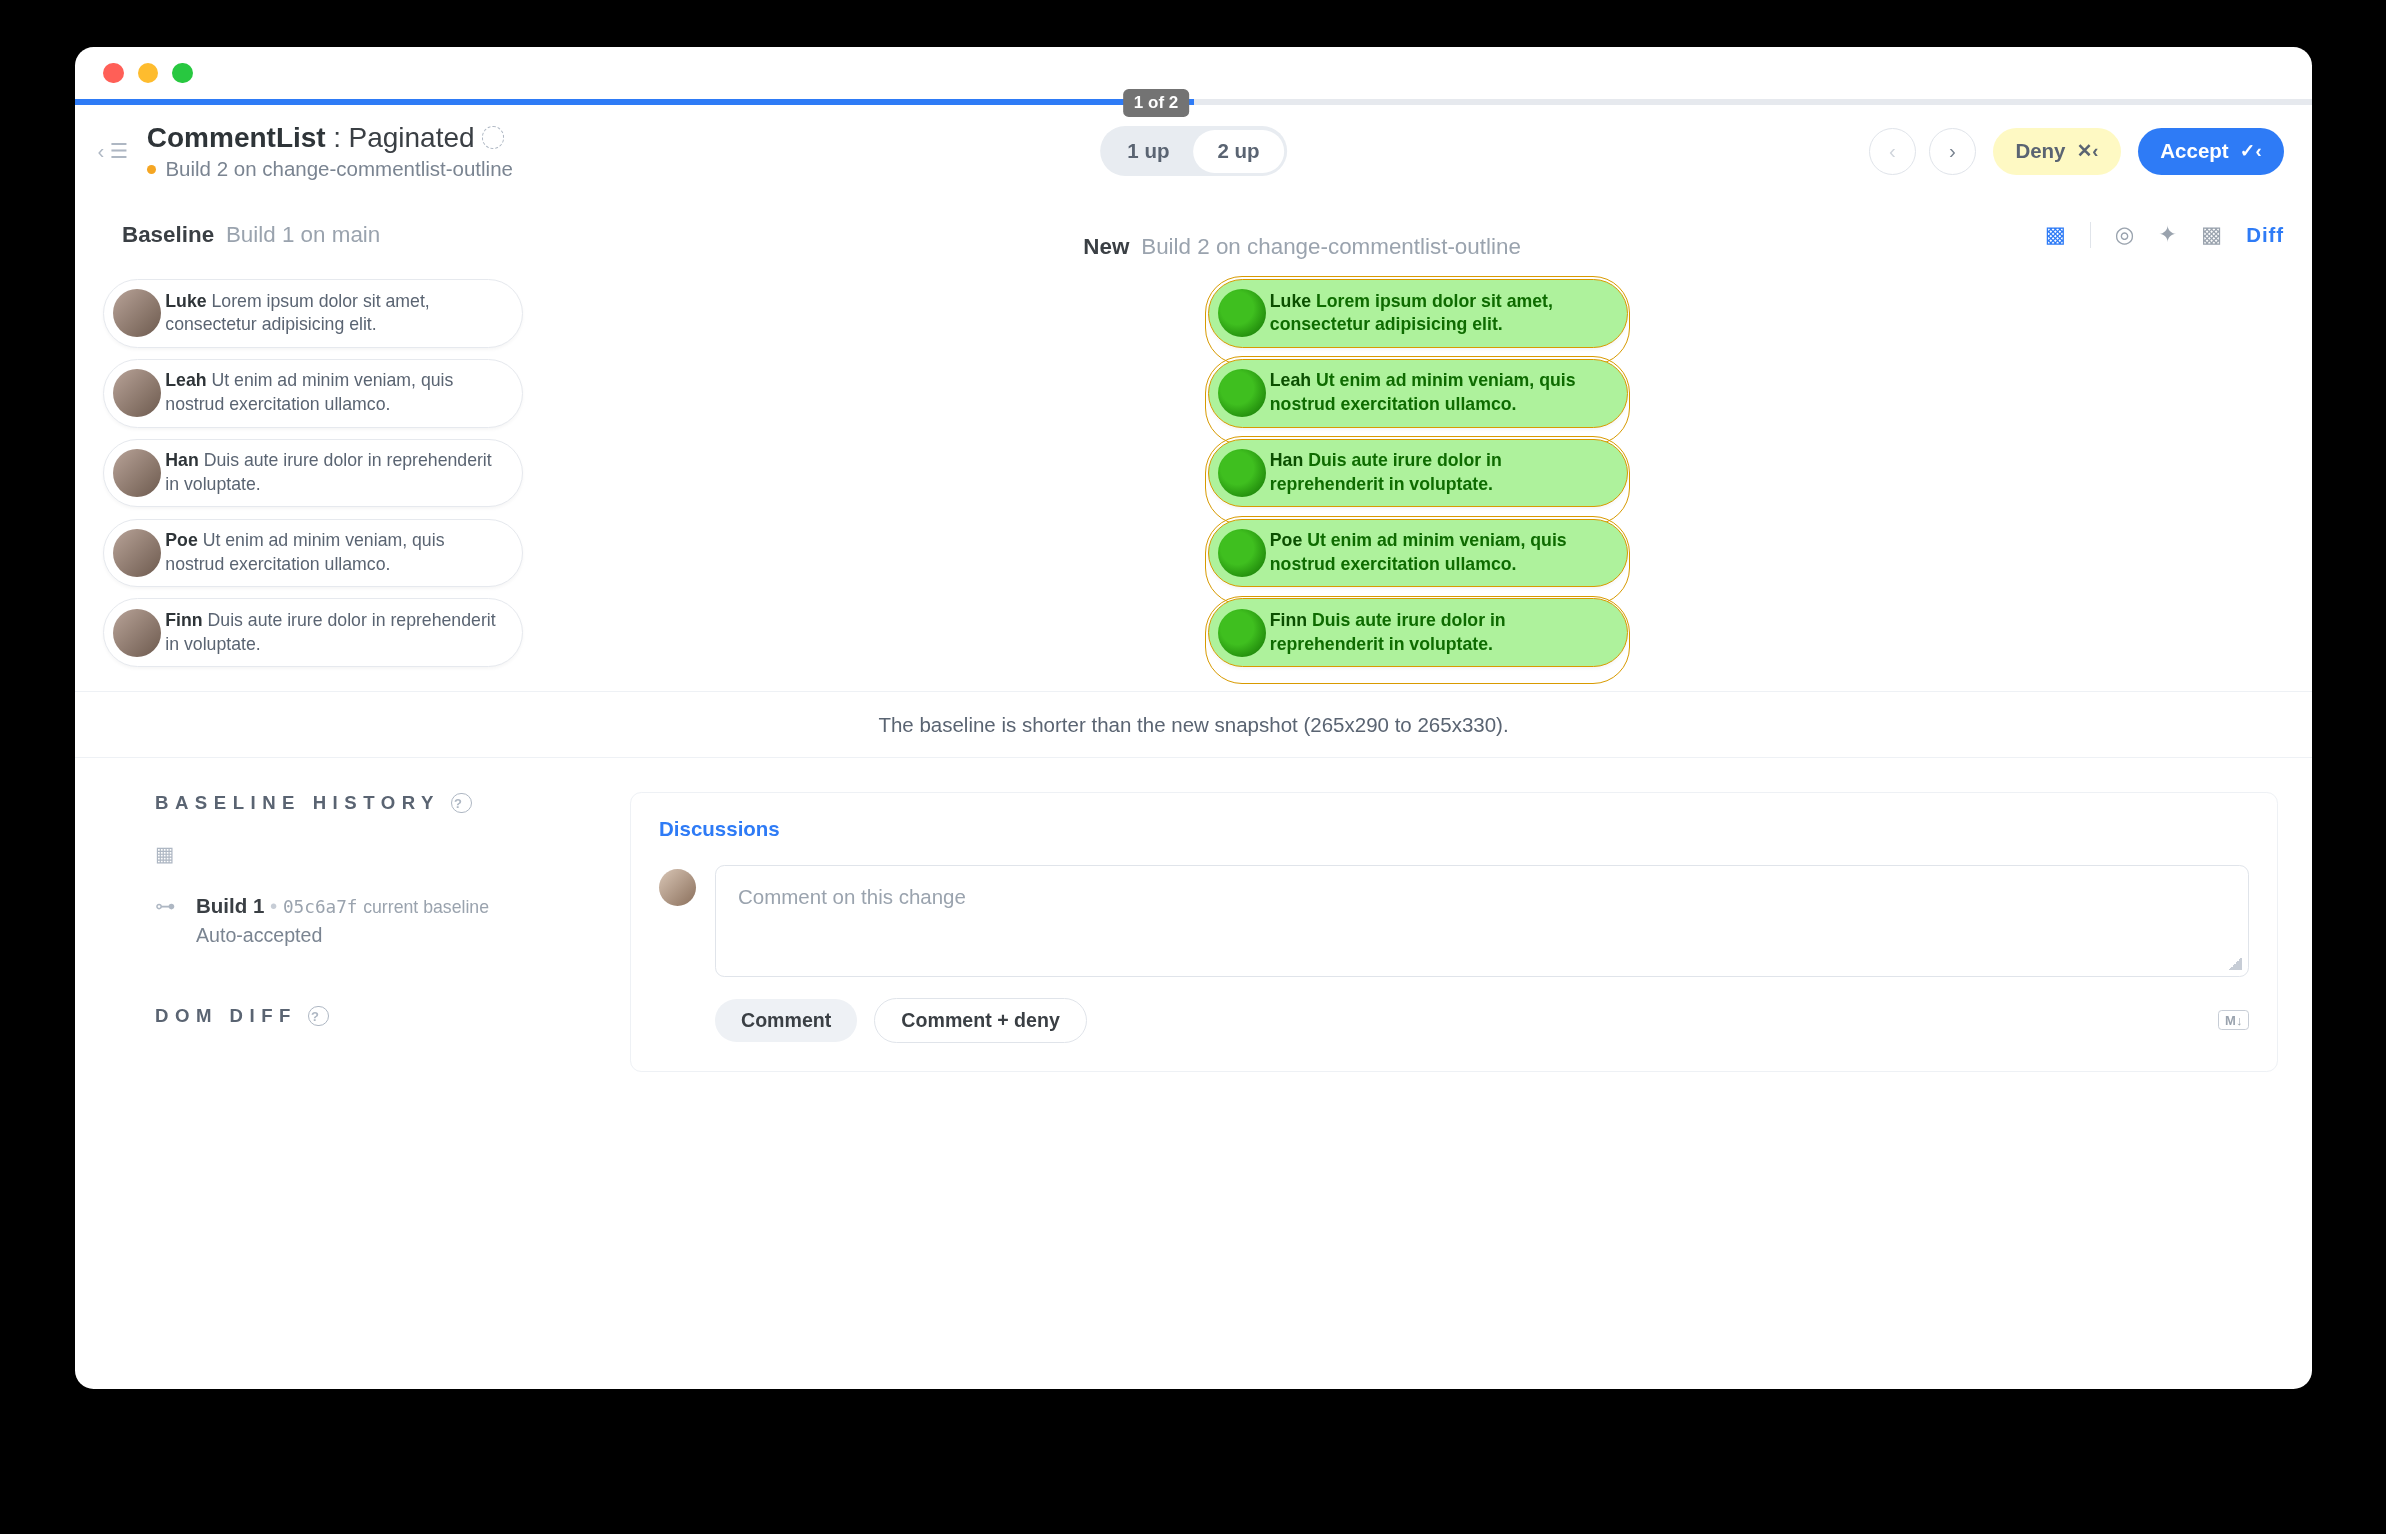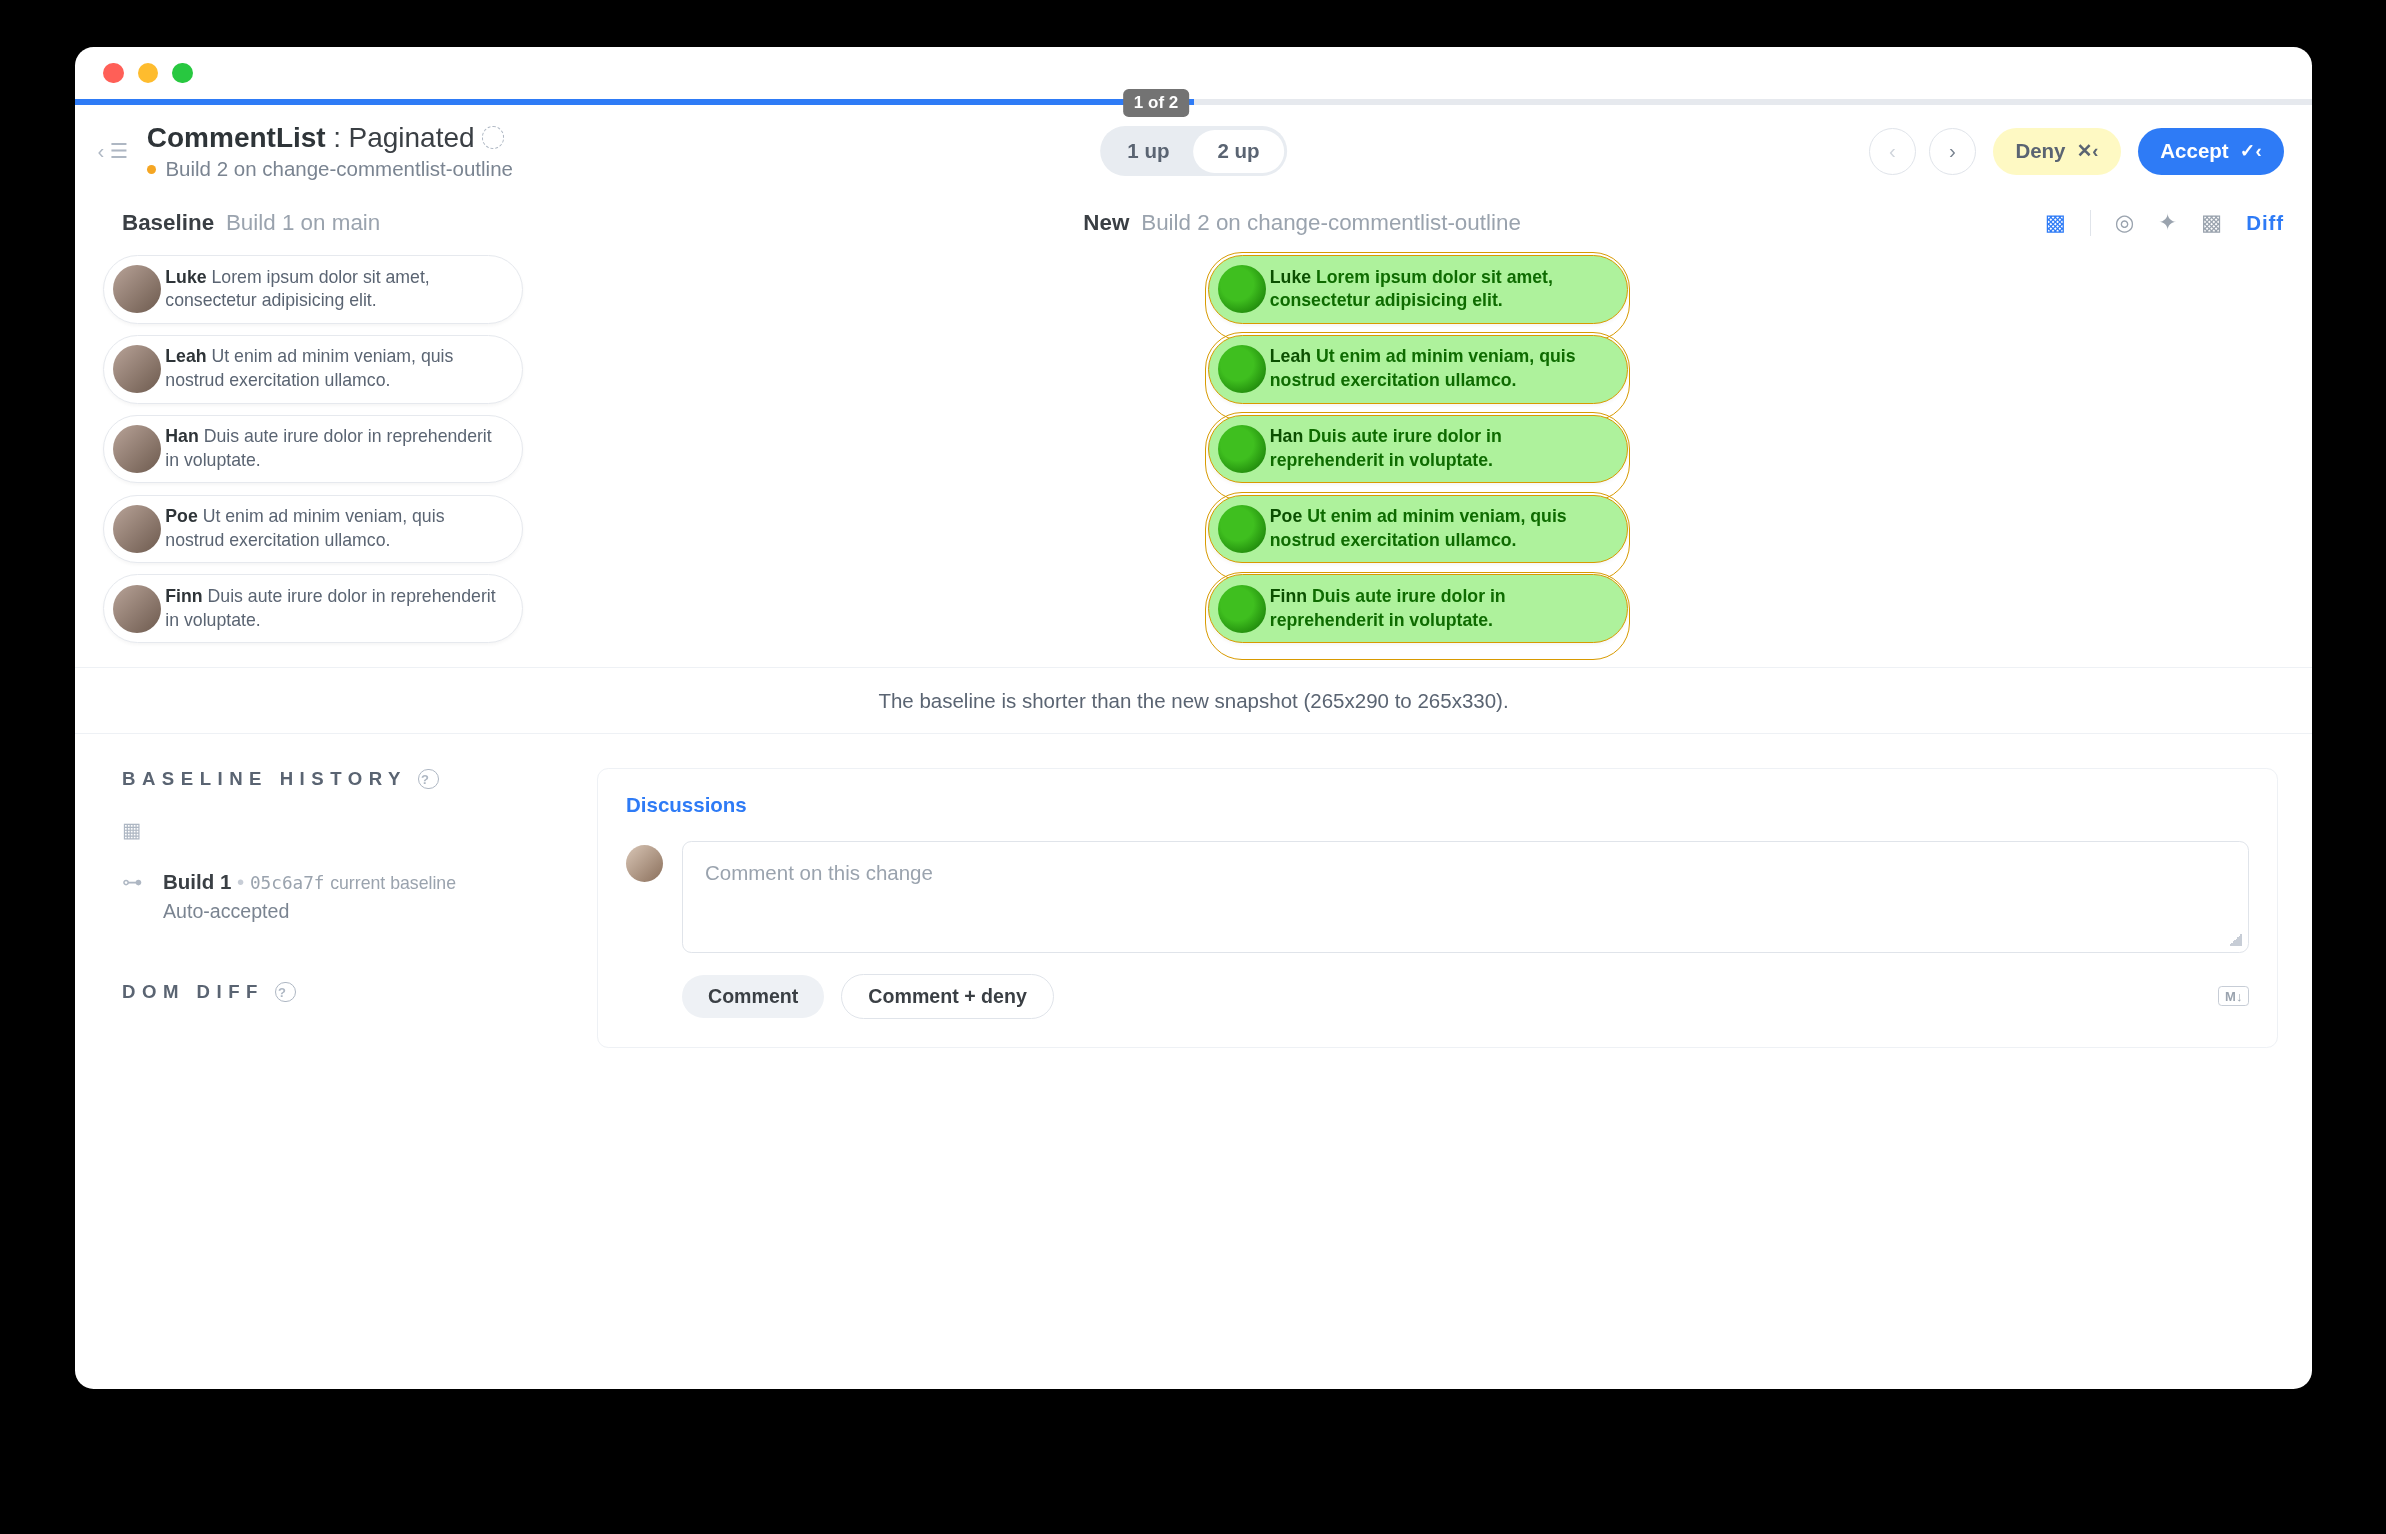--- a/index.html
+++ b/index.html
@@ -29,21 +29,21 @@
 .round-btn { width:47px; height:47px; border-radius:50%; border:1.9px solid #e0e4ea; background:#fff; display:flex; align-items:center; justify-content:center; color:#7a8491; font-size:20.5px; cursor:pointer; }
 .round-btn.disabled { color:#d0d5dc; }
 .pill-btn { display:flex; align-items:center; gap:11.2px; padding:11.2px 22.4px; border-radius:28px; font-size:20.5px; font-weight:700; cursor:pointer; }
 .deny-btn { background:#fef9c3; color:#5a6472;justify-content:space-between; }
 .accept-btn { background:#2e7bf6; color:#fff; }
 .pb-icon { font-size:18.6px; }
 .panel-heads { display:flex; padding: 11.2px 28px 11.2px 47px; position:relative; color:#3a3f44; font-size:22.4px; align-items:center; }
 .ph-left { flex:1; }
 .ph-left .ph-strong, .ph-right .ph-strong { font-weight:700; }
 .ph-sub { color:#9aa3ae; margin-left:5.6px; }
-.ph-right { flex:1; }
+.ph-right { flex:1;margin-top:25px; }
 .ph-tools { display:flex; gap:24px; align-items:center; color:#9aa3ae; }
 .ph-tools .tool { font-size:22.4px; cursor:pointer; }
 .ph-tools .tool.focus { color:#2e7bf6; }
 .ph-tools .divider { width:0.9px; height:26px; background:#e0e4ea; }
 .diff-label { color:#2e7bf6; font-weight:700; font-size:20.5px; letter-spacing:0.9px; }
 .snapshots { display:flex; padding: 7.5px 0 0 28px; }
 .snap-col { flex:1; display:flex; justify-content:flex-start; }
 .snap-col.right { justify-content:flex-start; padding-left:0; }
 .snap-box { width:420px; }
 .comment-item { display:flex; align-items:center; gap:4px; background:#fff; border:0.9px solid #e6e9ee; border-radius: 37px; padding: 9.3px 20.5px 9.3px 9.3px; margin-bottom: 11.2px; box-shadow: 0 1.9px 3.7px rgba(0,0,0,.04); }
@@ -51,21 +51,21 @@
 .ci-text { font-size:17.7px; color:#5a6472; line-height:1.35; }
 .ci-text b { color:#2e3438; }
 
 .snap-col.right .comment-item { border-color:#d89a00; background:#aef29c; position:relative; }
 .snap-col.right .avatar { background: radial-gradient(circle at 40% 40%, #3fbf1f 0 40%, #0e6b00 100%); }
 .snap-col.right .ci-text { color:#0e6b00; font-weight:600; }
 .snap-col.right .ci-text b { color:#0b4f00; }
 .ghost { position:relative; }
 .ghost::after { content:''; position:absolute; inset:-3.7px -3.7px -18.6px -3.7px; border:1.9px solid #d89a00; border-radius:37px; pointer-events:none; }
 .resize-note { text-align:center; padding: 20.5px 0; color:#5a6472; font-size: 20.5px; border-top:0.9px solid #eef1f5; border-bottom:0.9px solid #eef1f5; margin-top: 13px; }
-.bottom-section { display:flex; padding: 34px 34px 0 47px; gap: 37px; }
+.bottom-section { display:flex; padding: 34px 34px 0 47px; gap: 37px; margin-left: 33px; }
 .bs-left { width: 438px; }
 .bs-right { flex:1; background:#fff; border:0.9px solid #eef1f5; border-radius:11.2px; padding: 24px 28px 28px; }
 .sec-heading { font-size:18.6px; font-weight:700; letter-spacing:6.5px; color:#5a6472; display:flex; align-items:center; gap:11.2px; }
 .q-icon { width:20.5px; height:20.5px; border:1.9px solid #aeb7c3; border-radius:50%; display:inline-flex; align-items:center; justify-content:center; font-size:13px; color:#aeb7c3; font-weight:700; }
 .history-item { display:flex; gap:17px; margin-top: 28px; }
 .hi-icon { width:24px; height:24px; color:#aeb7c3; font-size:20.5px; flex-shrink:0; }
 .hi-body { font-size:20.5px; color:#3a3f44; }
 .hi-title { font-weight:700; }
 .hi-hash { font-family: ui-monospace, Menlo, monospace; font-size:17.7px; color:#9aa3ae; }
 .hi-tag { color:#9aa3ae; font-size:17.7px; }

